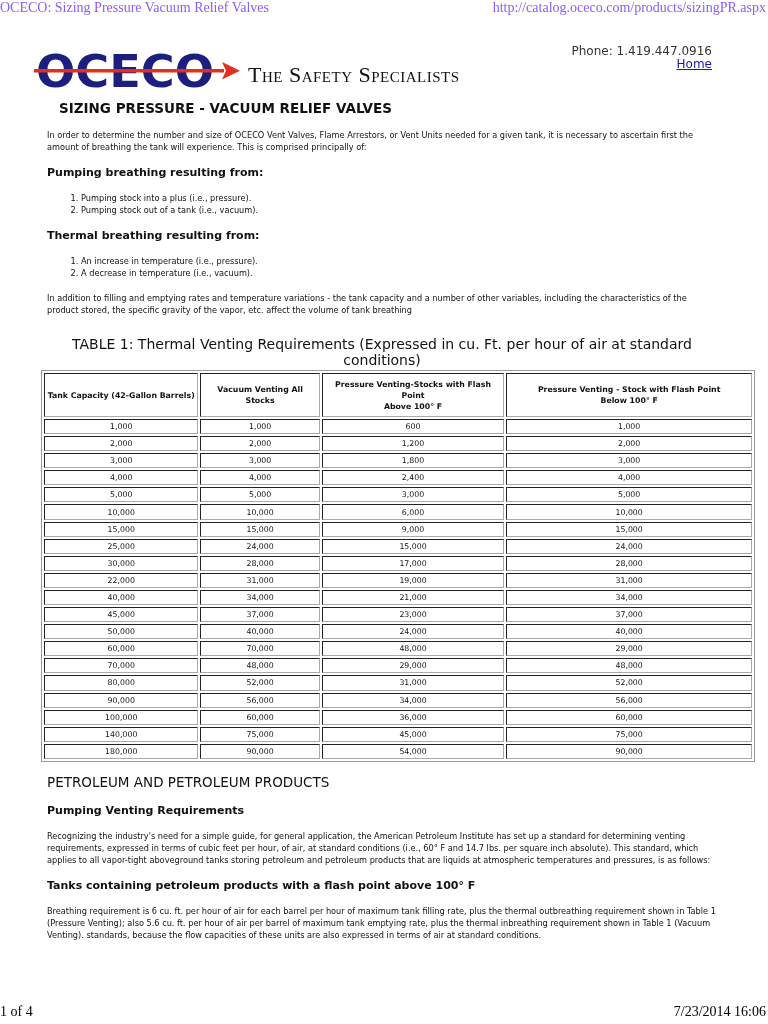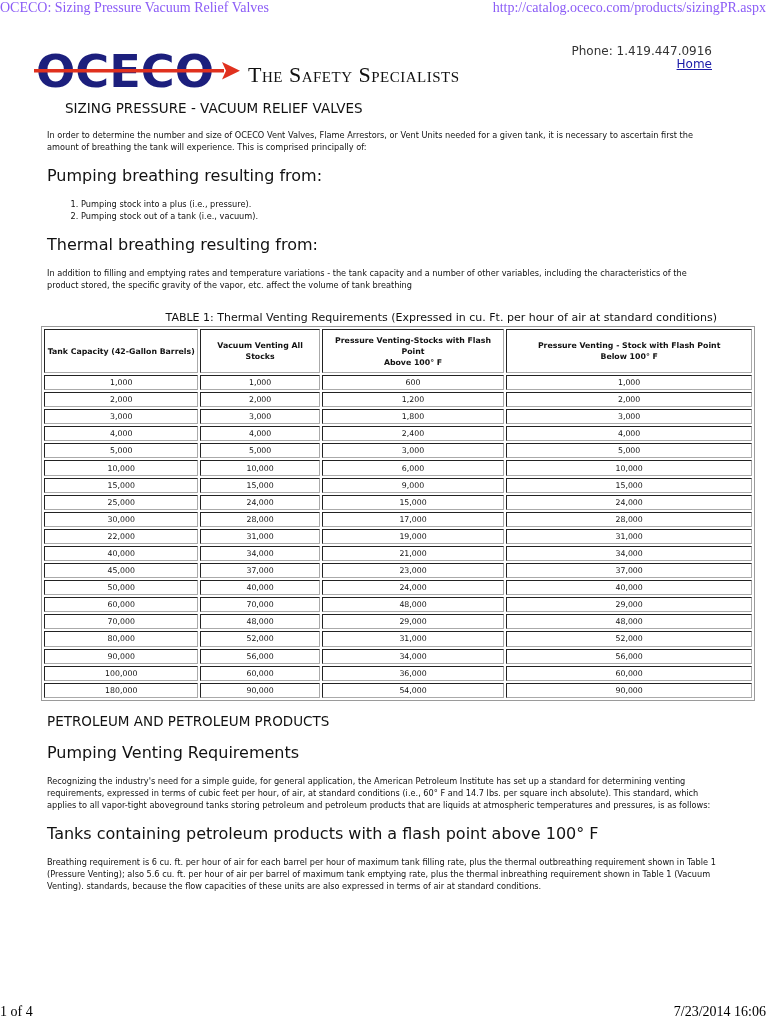--- a/index.html
+++ b/index.html
@@ -25,25 +25,25 @@
   .tagline {
     position: absolute; left: 248px; top: 62px;
     font-family: "Liberation Serif", serif; font-size: 22px; color: #111;
     font-variant: small-caps; letter-spacing: 0.5px;
   }
   .contact { position: absolute; right: 56px; top: 45px; text-align: right; font-size: 12px; color: #333; line-height: 13px; }
   .contact a { color: #1a1aa8; text-decoration: underline; }
 
   .content { position: absolute; left: 47px; top: 100px; width: 670px; }
   h1.title { font-size: 15px; font-weight: bold; margin: 0 0 9px 0; letter-spacing: 0.2px; }
-  h2.sub { font-size: 13.5px; font-weight: normal; margin: 0 0 13px 18px; }
+  h2.sub { font-size: 13.5px; font-weight: bold; margin: 0 0 13px 12px; }
   p.para { font-size: 8.2px; line-height: 12px; margin: 0 0 13px 0; }
-  h3.sec { font-size: 16px; font-weight: normal; margin: 0 0 13px 0; }
+  h3.sec { font-size: 11px; font-weight: bold; margin: 0 0 13px 0; }
   ol.steps { font-size: 8.2px; line-height: 12px; margin: 0 0 13px 0; padding-left: 34px; }
-  .caption { text-align: right; font-size: 11px; margin: 0 0 2px 0; }
+  .caption { text-align: center; font-size: 14px; margin: 0 0 2px 0; }
 
   table.vent {
     width: 714px; margin-left: -6px; border-collapse: separate; border-spacing: 2px;
     border: 1px solid #9a9a9a; font-size: 7.8px;
   }
   table.vent th, table.vent td {
     border: 1px solid #222; border-right-color: #aaa; border-bottom-color: #aaa;
     text-align: center; padding: 0;
   }
   table.vent th { font-weight: bold; height: 42px; line-height: 11px; font-size: 7.8px; }
@@ -77,20 +77,24 @@
   <h2 class="sub">SIZING PRESSURE - VACUUM RELIEF VALVES</h2>
   <p class="para">In order to determine the number and size of OCECO Vent Valves, Flame Arrestors, or Vent Units needed for a given tank, it is necessary to ascertain first the amount of breathing the tank will experience. This is comprised principally of:</p>
 
   <h3 class="sec">Pumping breathing resulting from:</h3>
   <ol class="steps">
     <li>Pumping stock into a plus (i.e., pressure).</li>
     <li>Pumping stock out of a tank (i.e., vacuum).</li>
   </ol>
 
   <h3 class="sec">Thermal breathing resulting from:</h3>
+  <ol class="steps">
+    <li>An increase in temperature (i.e., pressure).</li>
+    <li>A decrease in temperature (i.e., vacuum).</li>
+  </ol>
 
   <p class="para" style="margin-bottom:20px">In addition to filling and emptying rates and temperature variations - the tank capacity and a number of other variables, including the characteristics of the product stored, the specific gravity of the vapor, etc. affect the volume of tank breathing</p>
 
   <div class="caption">TABLE 1: Thermal Venting Requirements (Expressed in cu. Ft. per hour of air at standard conditions)</div>
   <table class="vent">
     <thead>
       <tr>
         <th style="width:22%"><span>Tank Capacity (42-Gallon Barrels)</span></th>
         <th style="width:17%"><span>Vacuum Venting All Stocks</span></th>
         <th style="width:26%"><span style="white-space:pre-line">Pressure Venting-Stocks with Flash Point
@@ -202,20 +206,26 @@
           <td>34,000</td>
           <td>56,000</td>
         </tr>
         <tr>
           <td>100,000</td>
           <td>60,000</td>
           <td>36,000</td>
           <td>60,000</td>
         </tr>
         <tr>
+          <td>140,000</td>
+          <td>75,000</td>
+          <td>45,000</td>
+          <td>75,000</td>
+        </tr>
+        <tr>
           <td>180,000</td>
           <td>90,000</td>
           <td>54,000</td>
           <td>90,000</td>
         </tr>
       </tbody>
   </table>
 
   <h2 class="sub2">PETROLEUM AND PETROLEUM PRODUCTS</h2>
   <h3 class="sec">Pumping Venting Requirements</h3>

